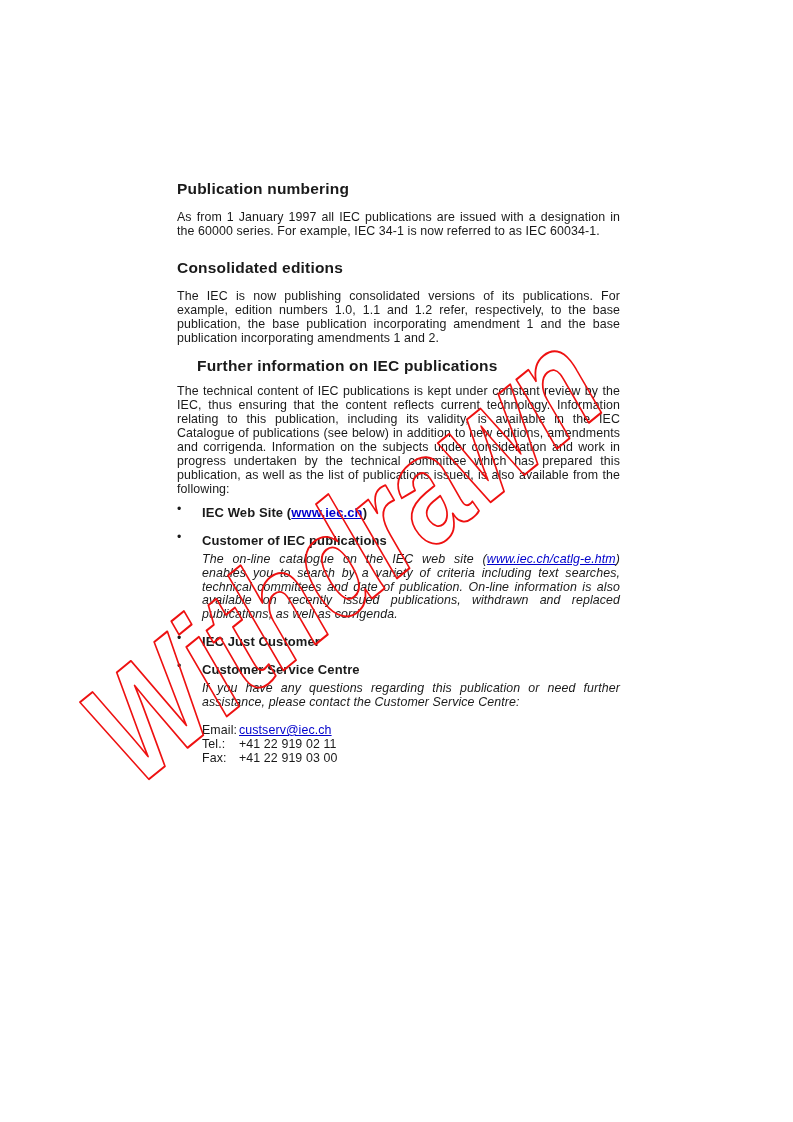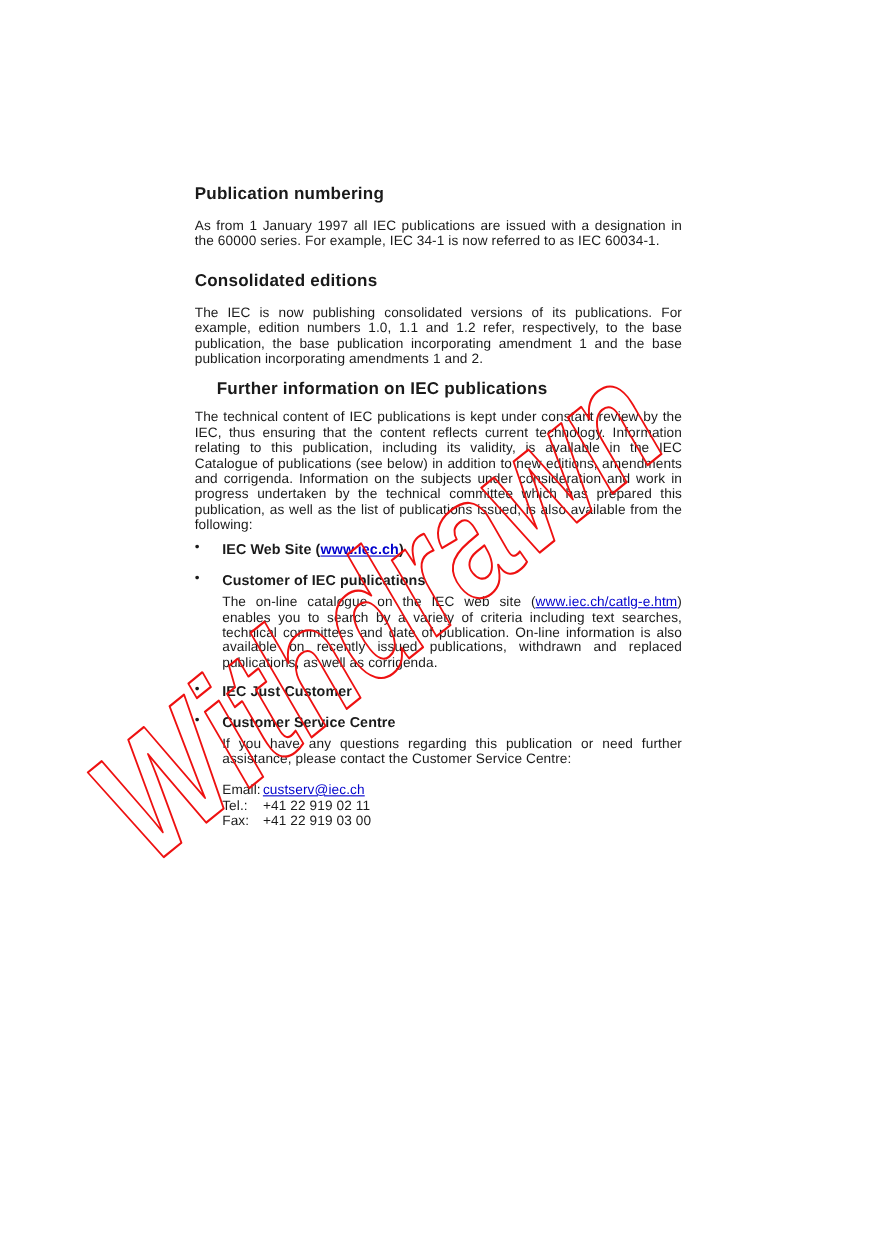--- a/index.html
+++ b/index.html
@@ -12,21 +12,21 @@
     width: 793px;
     height: 1122px;
     background: #ffffff;
     overflow: hidden;
     font-family: "Liberation Sans", sans-serif;
     color: #1a1a1a;
   }
   .content {
     position: absolute;
     left: 177px;
-    top: 168px;
+    top: 180px;
     width: 443px;
   }
   h2.section-heading {
     font-size: 15.5px;
     line-height: 18px;
     font-weight: bold;
     margin: 0 0 13px 0;
     letter-spacing: 0.2px;
   }
   .sec-consolidated { margin-top: 20px; }
@@ -50,21 +50,21 @@
     font-size: 12.4px;
     line-height: 13.9px;
   }
   .bullet-body { flex: 1 1 auto; min-width: 0; }
   .bullet-title {
     font-size: 13px;
     line-height: 13.9px;
     font-weight: bold;
     letter-spacing: 0.1px;
   }
-  .bullet-body p.body-par { margin-top: 4px; }
+  .bullet-body p.body-par { margin-top: 4px; font-style: italic; }
   a.doc-link {
     color: #0000cc;
     text-decoration: underline;
     cursor: pointer;
   }
   a.doc-link.bold { font-weight: bold; }
   .contact-block {
     margin-top: 14px;
     margin-left: 25px;
     font-size: 12.4px;

